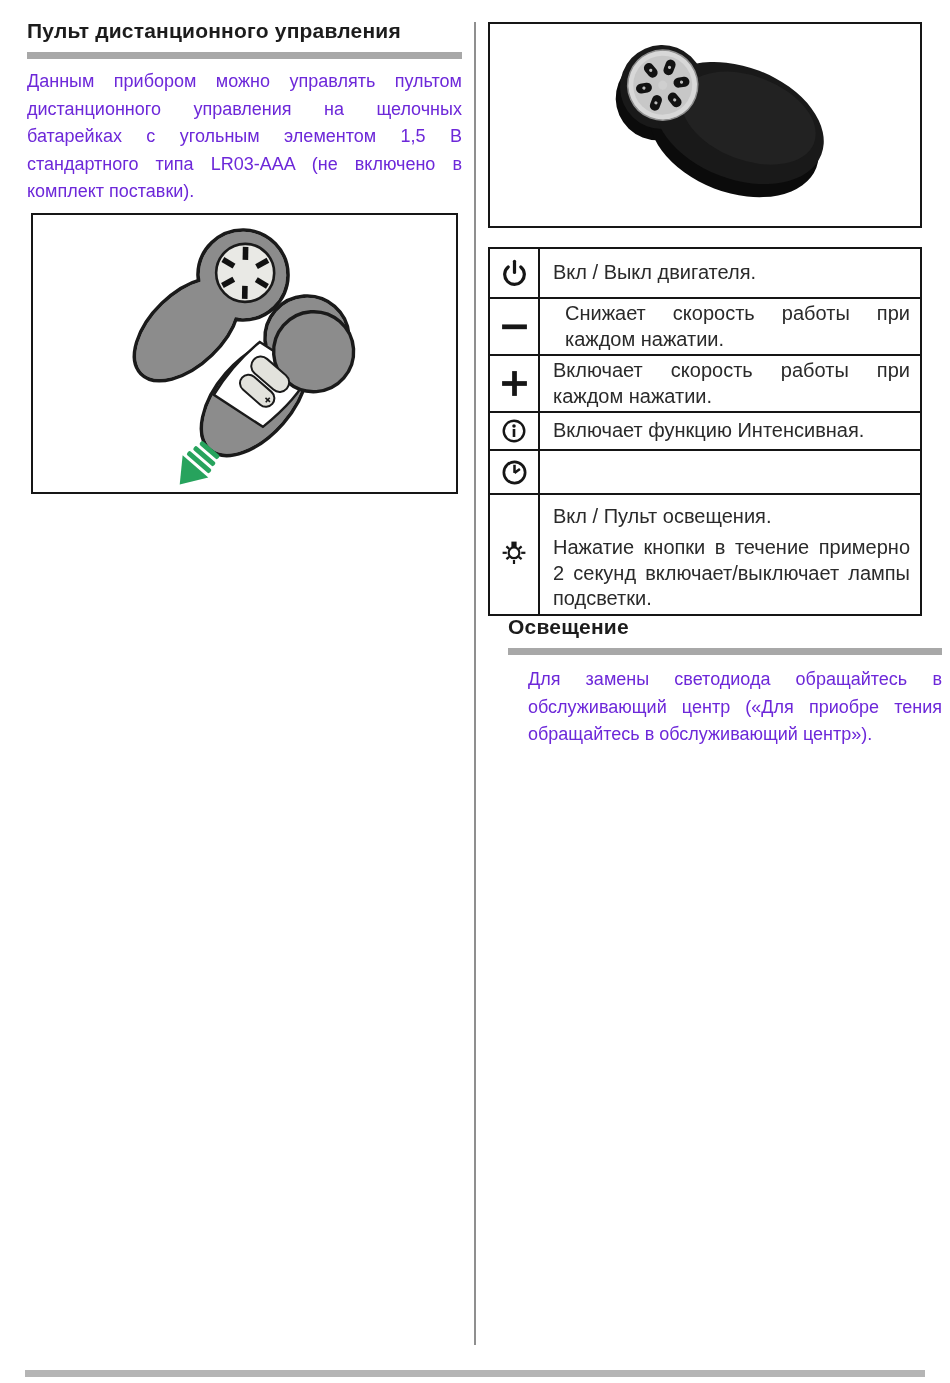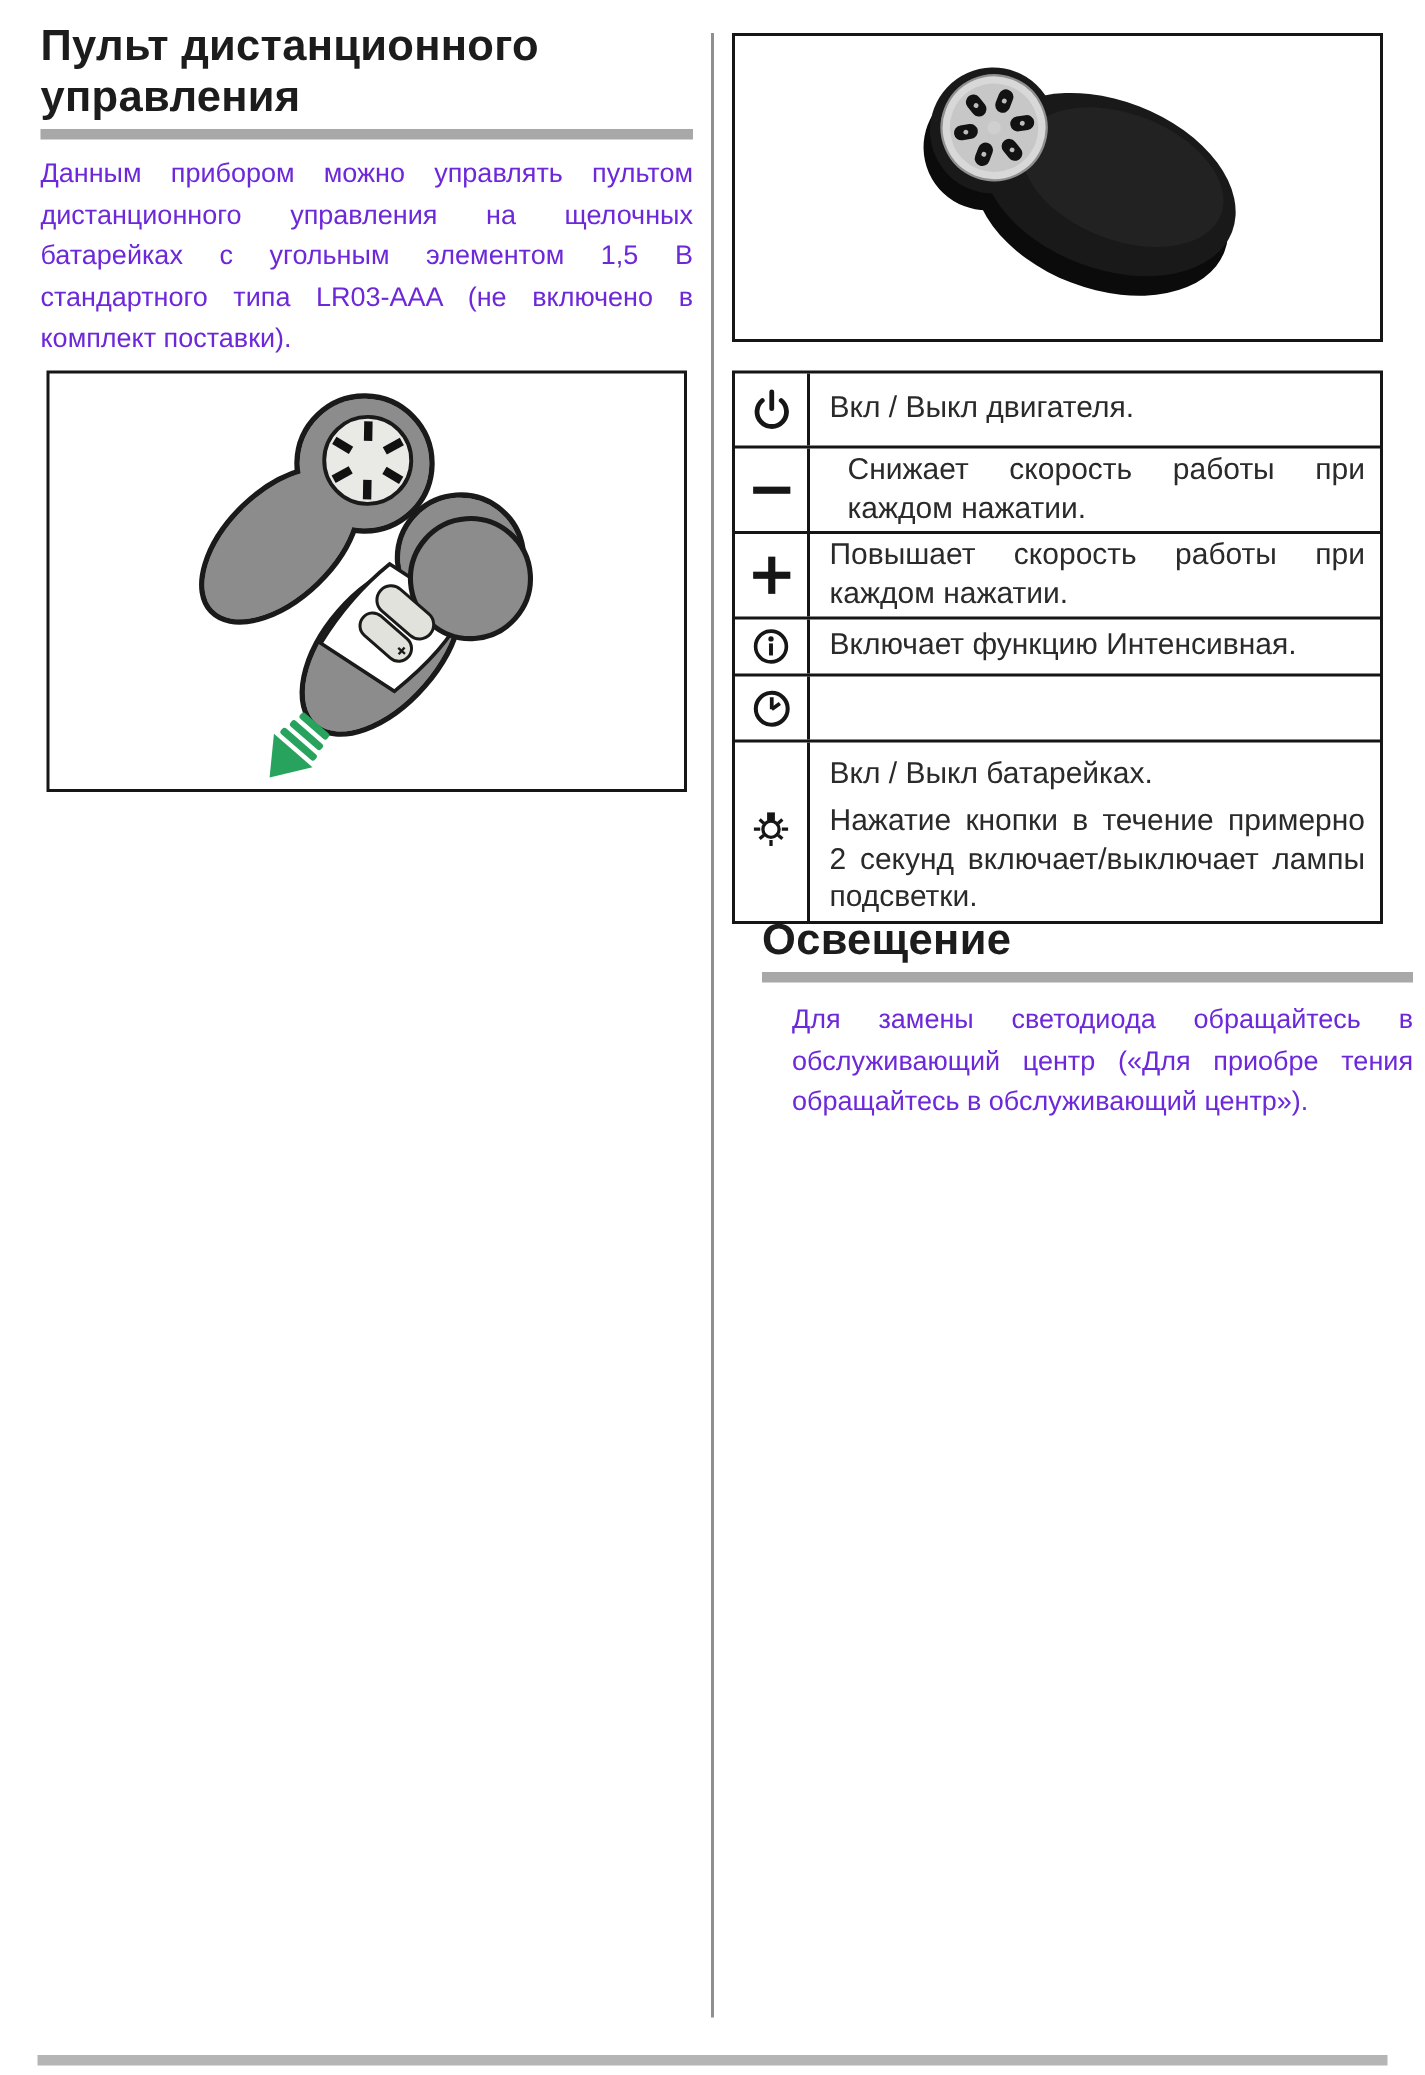--- a/index.html
+++ b/index.html
@@ -16,21 +16,21 @@
   }
 
   
   .col-left {
     position: absolute;
     left: 27px;
     top: 14px;
     width: 435px;
   }
   .h-title {
-    font-size: 29px;
+    font-size: 21px;
     line-height: 34px;
     font-weight: bold;
     color: #1c1c1c;
     letter-spacing: 0.2px;
   }
   .rule {
     height: 7px;
     background: var(--heading-rule, #a8a8a8);
     margin-top: 4px;
   }
@@ -256,21 +256,21 @@
       <div class="text-cell">Снижает скорость работы при каждом нажатии.</div>
     </div>
 
     <div class="t-row r-plus">
       <div class="icon-cell">
         <svg viewBox="0 0 30 30" width="31" height="31">
           <rect x="3" y="12.7" width="24" height="4.6" fill="#161616"></rect>
           <rect x="12.7" y="3" width="4.6" height="24" fill="#161616"></rect>
         </svg>
       </div>
-      <div class="text-cell">Повышает скорость работы при каждом нажатии.</div>
+      <div class="text-cell">Включает скорость работы при каждом нажатии.</div>
     </div>
 
     <div class="t-row r-info">
       <div class="icon-cell">
         <svg viewBox="0 0 30 30" width="28" height="28">
           <circle cx="15" cy="15" r="11" fill="none" stroke="#161616" stroke-width="2.6"></circle>
           <circle cx="15" cy="9.6" r="1.9" fill="#161616"></circle>
           <rect x="13.6" y="12.8" width="2.8" height="8.6" fill="#161616"></rect>
         </svg>
       </div>
@@ -298,21 +298,21 @@
             <line x1="22.2" y1="13.8" x2="26.4" y2="13.8"></line>
             <line x1="15" y1="21" x2="15" y2="25"></line>
             <line x1="7.4" y1="20.2" x2="10.2" y2="17.8"></line>
             <line x1="19.8" y1="17.8" x2="22.6" y2="20.2"></line>
             <line x1="7.4" y1="7.4" x2="10.2" y2="9.8"></line>
             <line x1="19.8" y1="9.8" x2="22.6" y2="7.4"></line>
           </g>
         </svg>
       </div>
       <div class="light-sub">
-        <div class="text-cell sub1">Вкл / Выкл батарейках.</div>
+        <div class="text-cell sub1">Вкл / Пульт освещения.</div>
         <div class="text-cell sub2">Нажатие кнопки в течение примерно 2 секунд включает/выключает лампы подсветки.</div>
       </div>
     </div>
 
   </div>
 
   <div class="lighting">
     <div class="h-title">Освещение</div>
     <div class="rule"></div>
     <p class="para">Для замены светодиода обращайтесь в обслуживающий центр («Для приобре тения обращайтесь в обслуживающий центр»).</p>

